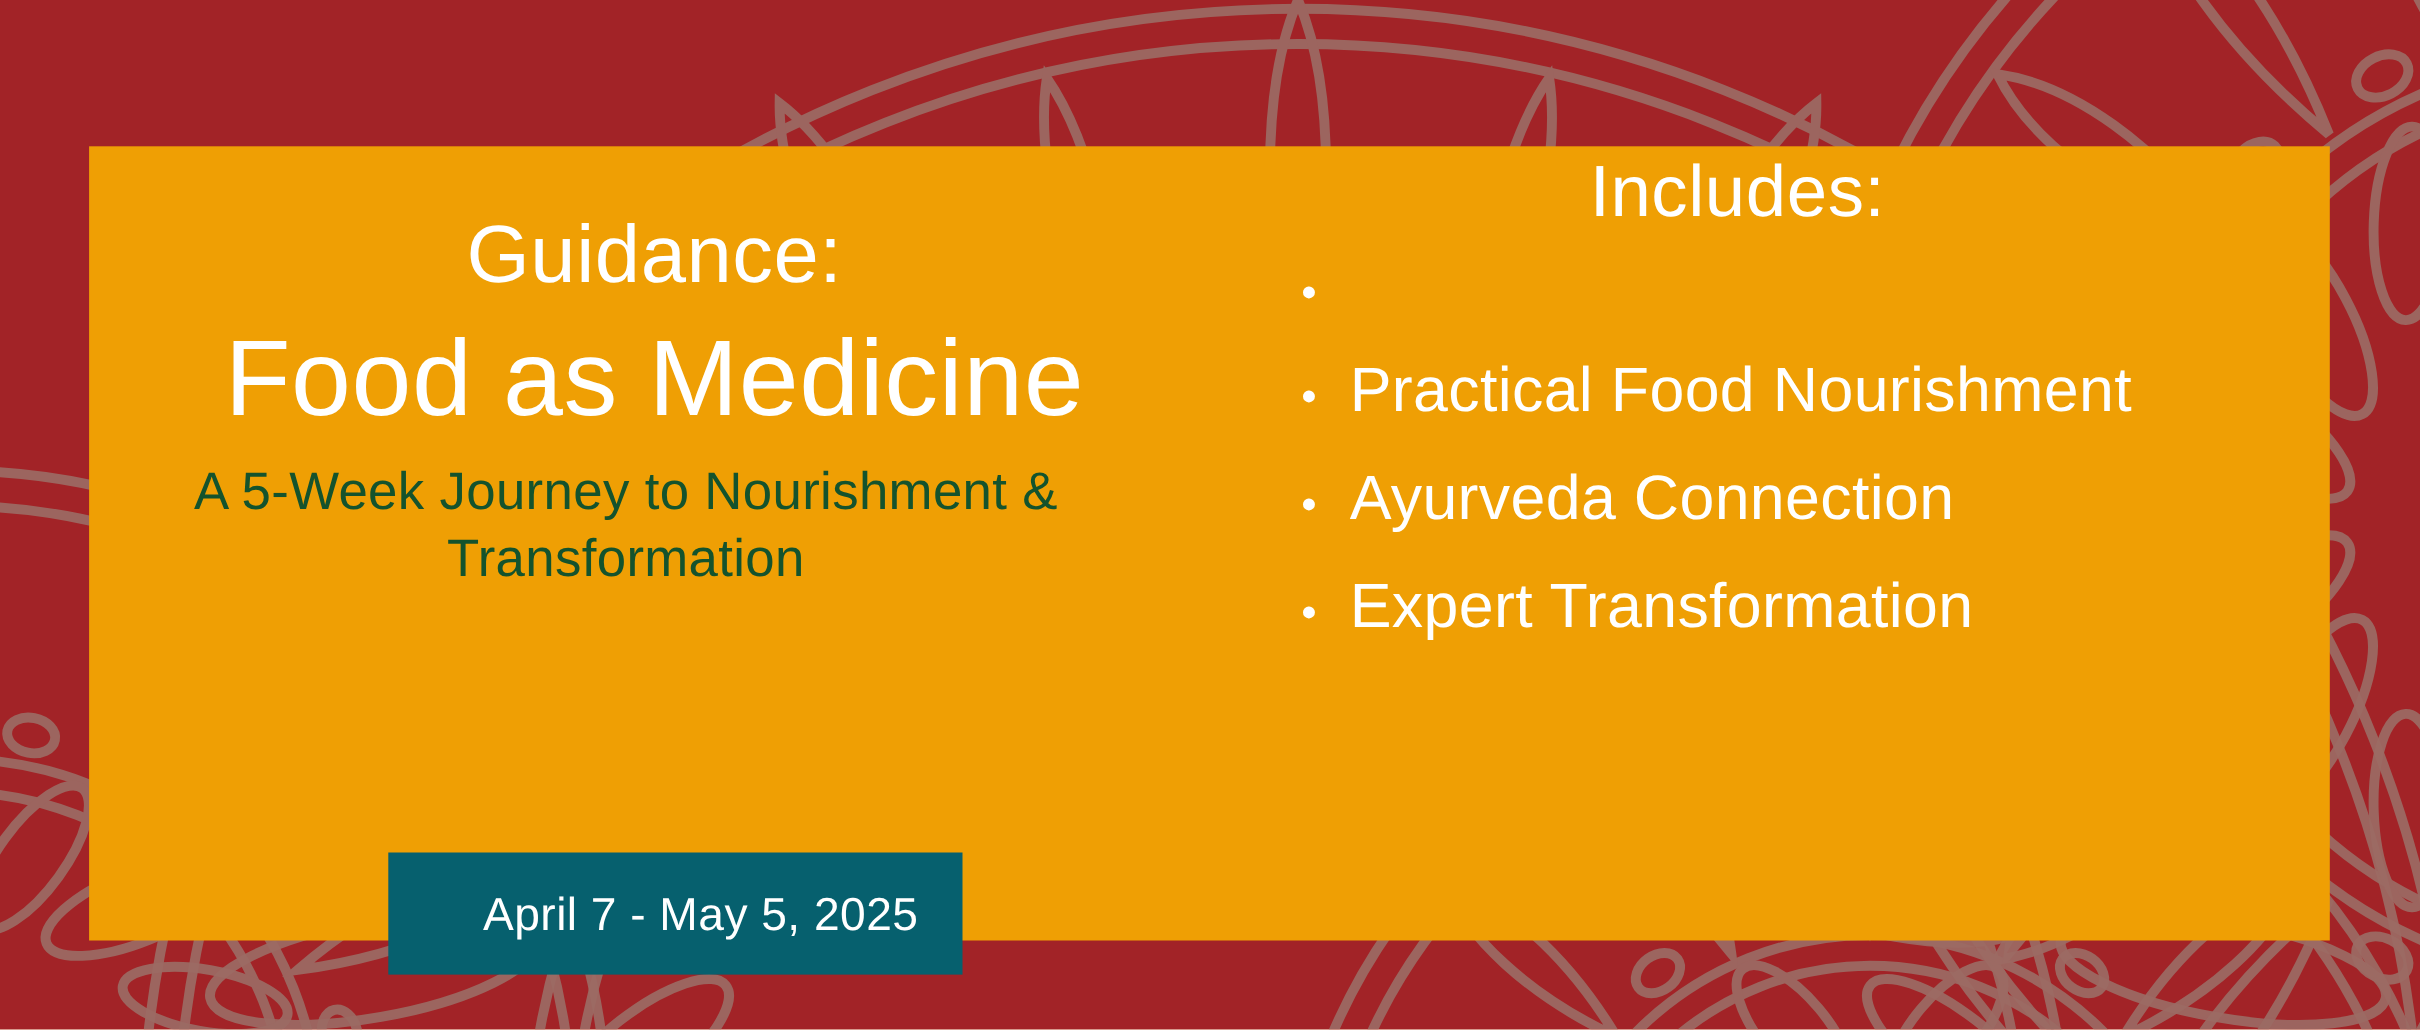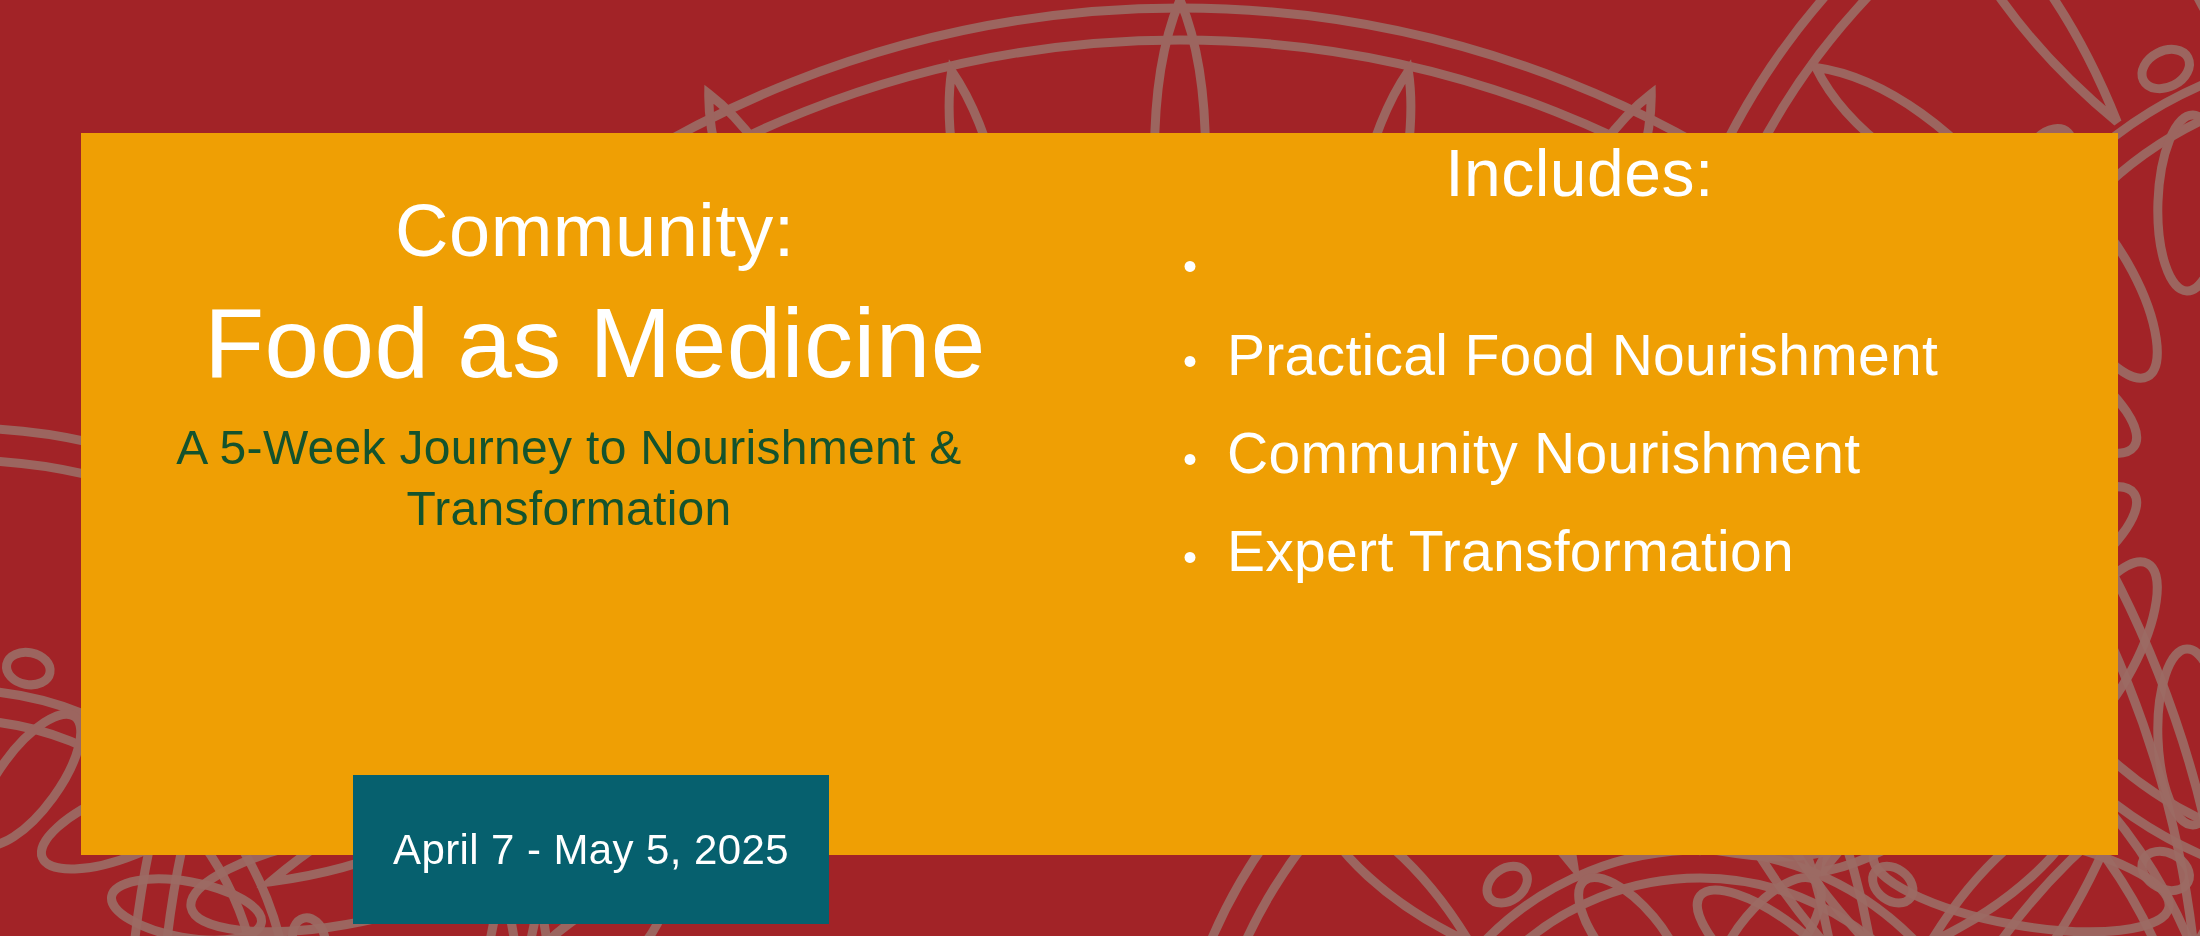--- a/index.html
+++ b/index.html
@@ -73,29 +73,30 @@
     font-weight: 300;
     color: #14532d;
     letter-spacing: 0.3px;
     padding: 0 52px 0 0;
   }
   #date-badge {
     position: absolute;
     left: 353px;
     top: 775px;
     width: 476px;
-    height: 149px;
+    height: 111px;
     background: #06606e;
     display: flex;
     align-items: center;
     justify-content: center;
     color: #ffffff;
     font-size: 42px;
     font-weight: 400;
     letter-spacing: 0.4px;
+    padding-left: 46px;
   }
   .includes-heading {
     color: #ffffff;
     font-size: 66px;
     font-weight: 300;
     text-align: center;
     letter-spacing: 0.5px;
     padding-right: 80px;
     line-height: 1.1;
   }
@@ -466,39 +467,39 @@
             <ellipse cx="0" cy="-225" rx="28" ry="68" transform="rotate(-38 0 -225)"></ellipse>
           </g>
       </g>
     </g>
   </svg>
 
   <div id="card">
 
     <div class="col-left">
       <div class="title-block">
-        <div class="title-line1">Community:</div>
+        <div class="title-line1">Guidance:</div>
         <div class="title-line2">Food as Medicine</div>
         <div class="subtitle">A 5-Week Journey to Nourishment &amp; Transformation</div>
       </div>
     </div>
 
     <div class="col-right">
       <div class="includes-heading">Includes:</div>
       <ul class="bullet-list">
         <li class="bullet-item">
           <span class="bullet-dot">•</span>
         </li>
         <li class="bullet-item">
           <span class="bullet-dot">•</span>
           <span class="bullet-label">Practical Food Nourishment</span>
         </li>
         <li class="bullet-item">
           <span class="bullet-dot">•</span>
-          <span class="bullet-label">Community Nourishment</span>
+          <span class="bullet-label">Ayurveda Connection</span>
         </li>
         <li class="bullet-item">
           <span class="bullet-dot">•</span>
           <span class="bullet-label">Expert Transformation</span>
         </li>
       </ul>
     </div>
 
   </div>
 

